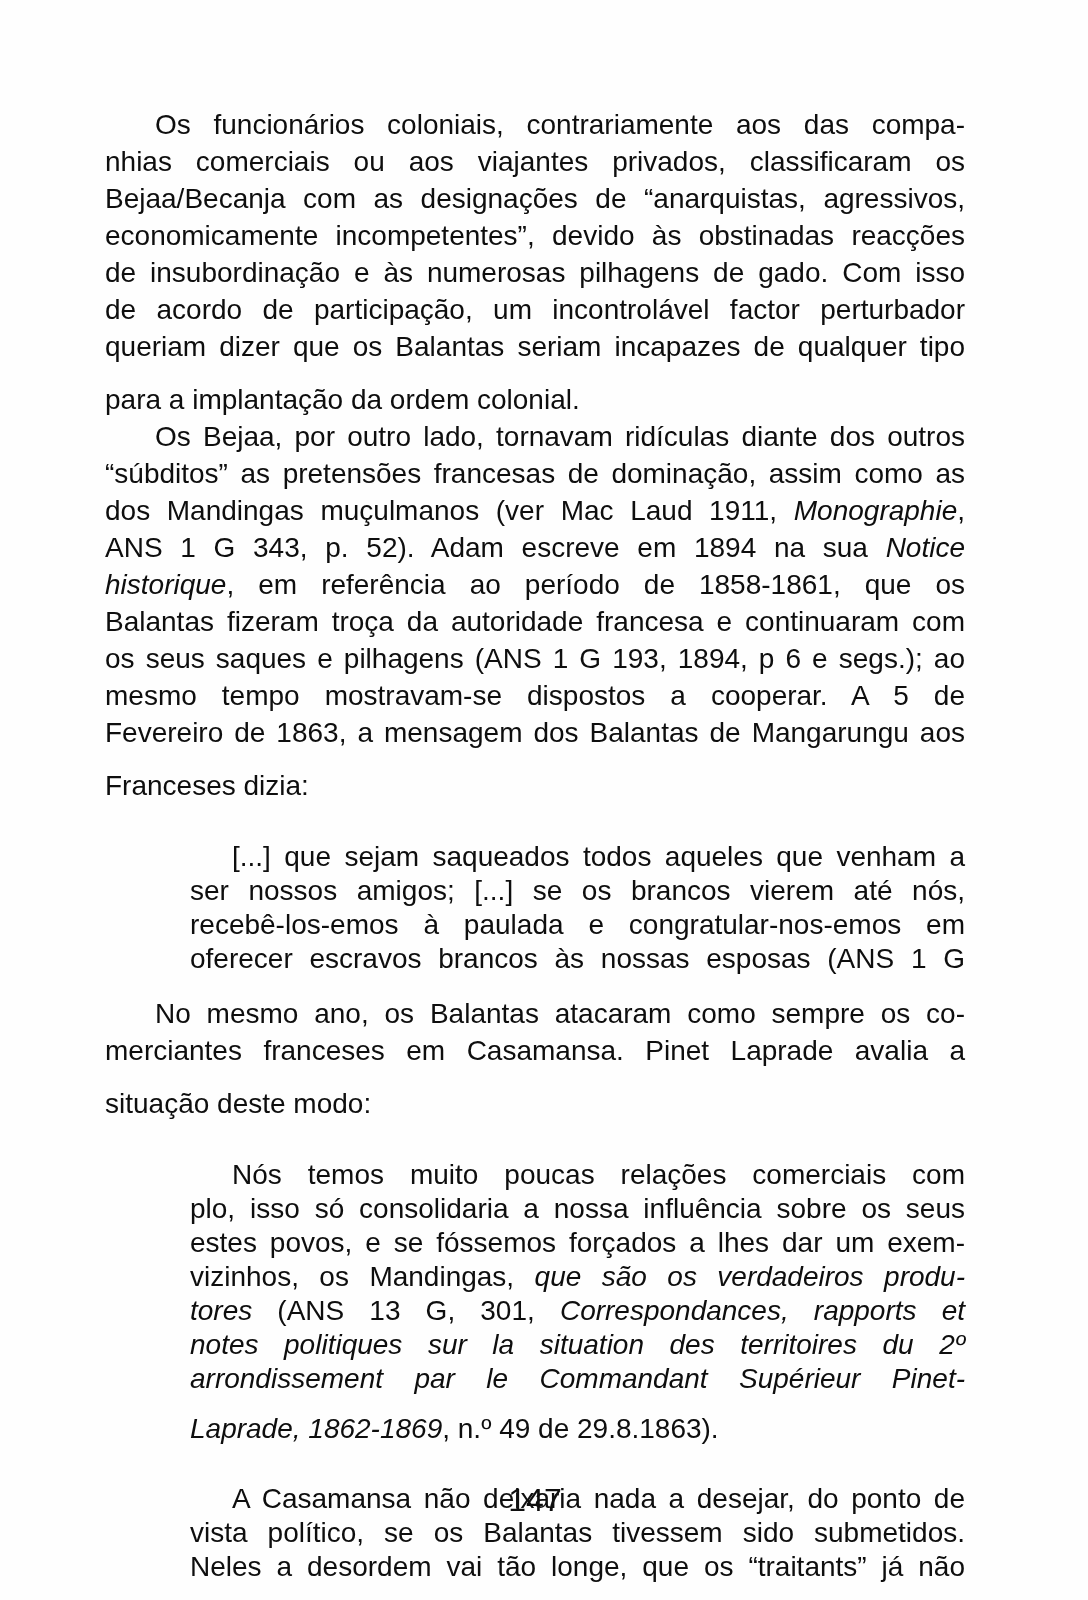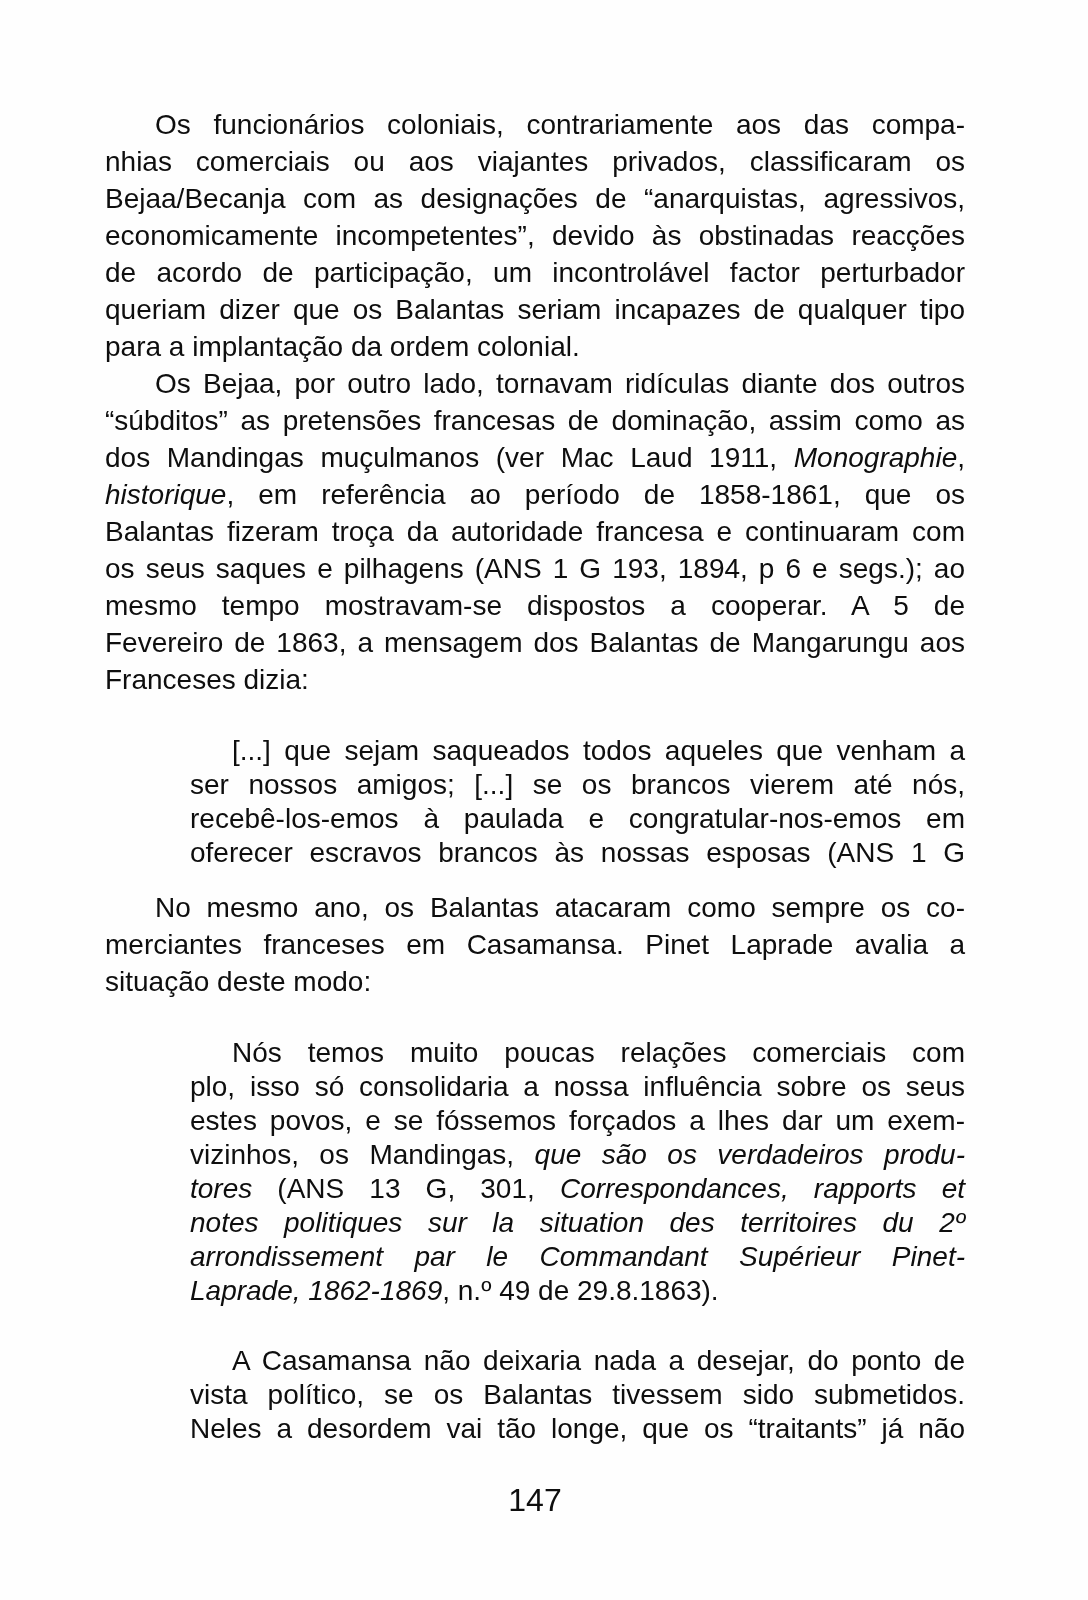--- a/index.html
+++ b/index.html
@@ -23,20 +23,21 @@
   }
   .line {
     font-size: 28px;
     line-height: 37px;
     text-align: justify;
     text-align-last: justify;
     white-space: normal;
   }
   .line.last {
     text-align-last: left;
+    margin-top: 16px;
   }
   .line.indent {
     padding-left: 50px;
   }
   .quote {
     margin: 19px 0 19px 85px;
   }
   .quote .line {
     line-height: 34px;
   }
@@ -60,28 +61,30 @@
 </head>
 <body>
 
 <div class="page">
   <main id="content">
       <div class="block paragraph">
         <div class="line indent"><span>Os funcionários coloniais, contrariamente aos das compa-</span></div>
         <div class="line"><span>nhias comerciais ou aos viajantes privados, classificaram os</span></div>
         <div class="line"><span>Bejaa/Becanja com as designações de “anarquistas, agressivos,</span></div>
         <div class="line"><span>economicamente incompetentes”, devido às obstinadas reacções</span></div>
+        <div class="line"><span>de insubordinação e às numerosas pilhagens de gado. Com isso</span></div>
         <div class="line"><span>de acordo de participação, um incontrolável factor perturbador</span></div>
         <div class="line"><span>queriam dizer que os Balantas seriam incapazes de qualquer tipo</span></div>
         <div class="line last"><span>para a implantação da ordem colonial.</span></div>
       </div>
       <div class="block paragraph">
         <div class="line indent"><span>Os Bejaa, por outro lado, tornavam ridículas diante dos outros</span></div>
         <div class="line"><span>“súbditos” as pretensões francesas de dominação, assim como as</span></div>
         <div class="line"><span>dos Mandingas muçulmanos (ver Mac Laud 1911, </span><em>Monographie</em><span>,</span></div>
+        <div class="line"><span>ANS 1 G 343, p. 52). Adam escreve em 1894 na sua </span><em>Notice</em></div>
         <div class="line"><em>historique</em><span>, em referência ao período de 1858-1861, que os</span></div>
         <div class="line"><span>Balantas fizeram troça da autoridade francesa e continuaram com</span></div>
         <div class="line"><span>os seus saques e pilhagens (ANS 1 G 193, 1894, p 6 e segs.); ao</span></div>
         <div class="line"><span>mesmo tempo mostravam-se dispostos a cooperar. A 5 de</span></div>
         <div class="line"><span>Fevereiro de 1863, a mensagem dos Balantas de Mangarungu aos</span></div>
         <div class="line last"><span>Franceses dizia:</span></div>
       </div>
       <div class="block quote">
         <div class="line indent"><span>[...] que sejam saqueados todos aqueles que venham a</span></div>
         <div class="line"><span>ser nossos amigos; [...] se os brancos vierem até nós,</span></div>

